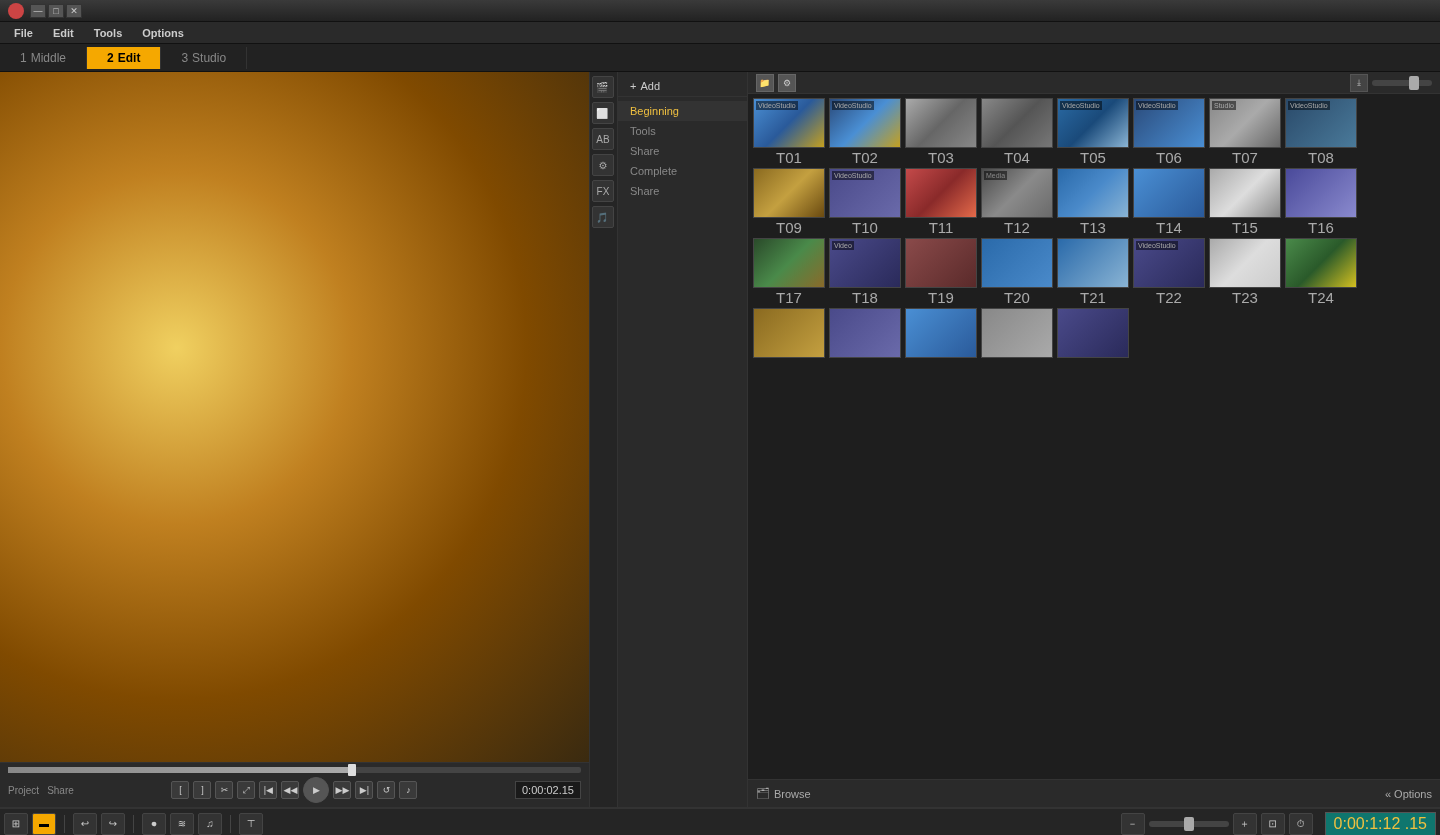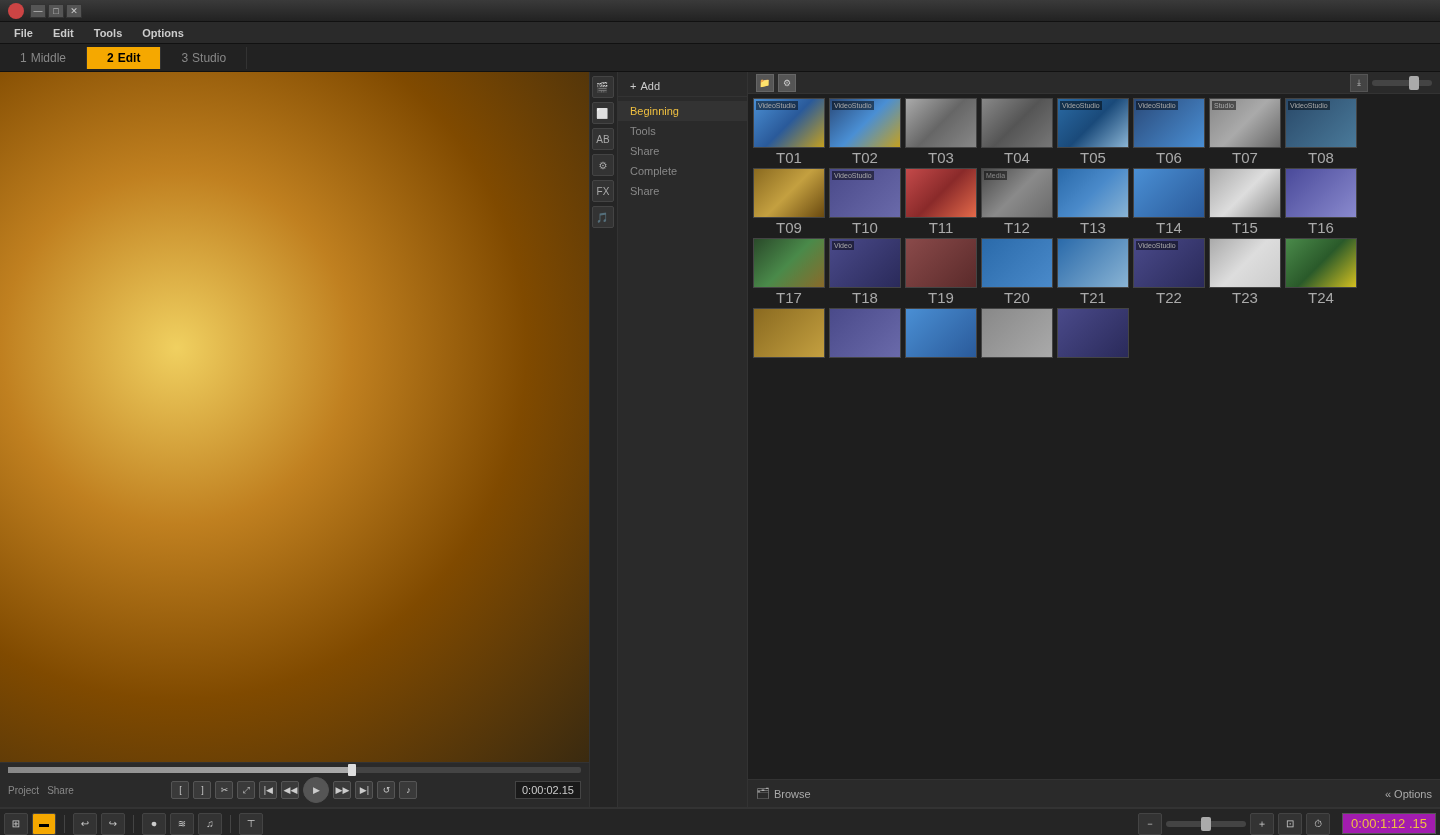--- a/index.html
+++ b/index.html
@@ -192,21 +192,21 @@
       align-items: center;
       padding: 0 4px;
       gap: 4px;
     }
     .tl-btn { width: 24px; height: 22px; background: #333; border: 1px solid #444; display: flex; align-items: center; justify-content: center; cursor: pointer; font-size: 10px; color: #ccc; border-radius: 2px; }
     .tl-btn.active { background: #f5a800; color: #000; }
     .tl-separator { width: 1px; height: 18px; background: #444; margin: 0 4px; }
     .zoom-control { display: flex; align-items: center; gap: 4px; margin-left: auto; }
     .zoom-slider { width: 80px; height: 6px; background: #444; border-radius: 3px; position: relative; }
     .zoom-thumb { position: absolute; left: 50%; top: -4px; width: 10px; height: 14px; background: #aaa; border-radius: 2px; transform: translateX(-50%); }
-    .timecode-display { background: #a21caf; border: 1px solid #555; padding: 2px 8px; font-size: 13px; color: #f0c040; margin-left: 8px; }
+    .timecode-display { background: #0f766e; border: 1px solid #555; padding: 2px 8px; font-size: 16px; color: #f0c040; margin-left: 8px; }
 
     
     .t01 { background: linear-gradient(135deg, #4a8fd4, #2a5a9a, #c4a020); }
     .t02 { background: linear-gradient(135deg, #2a4a7a, #4a8fd4, #c4a020); }
     .t03 { background: linear-gradient(135deg, #aaa, #666, #888); }
     .t04 { background: linear-gradient(135deg, #888, #555, #777); }
     .t05 { background: linear-gradient(135deg, #2a6aa4, #1a4a7a, #8ab4d4); }
     .t06 { background: linear-gradient(135deg, #2a4a7a, #4a8fd4); }
     .t07 { background: linear-gradient(135deg, #888, #aaa, #666); }
     .t08 { background: linear-gradient(135deg, #2a4a6a, #4a7a9a); }

